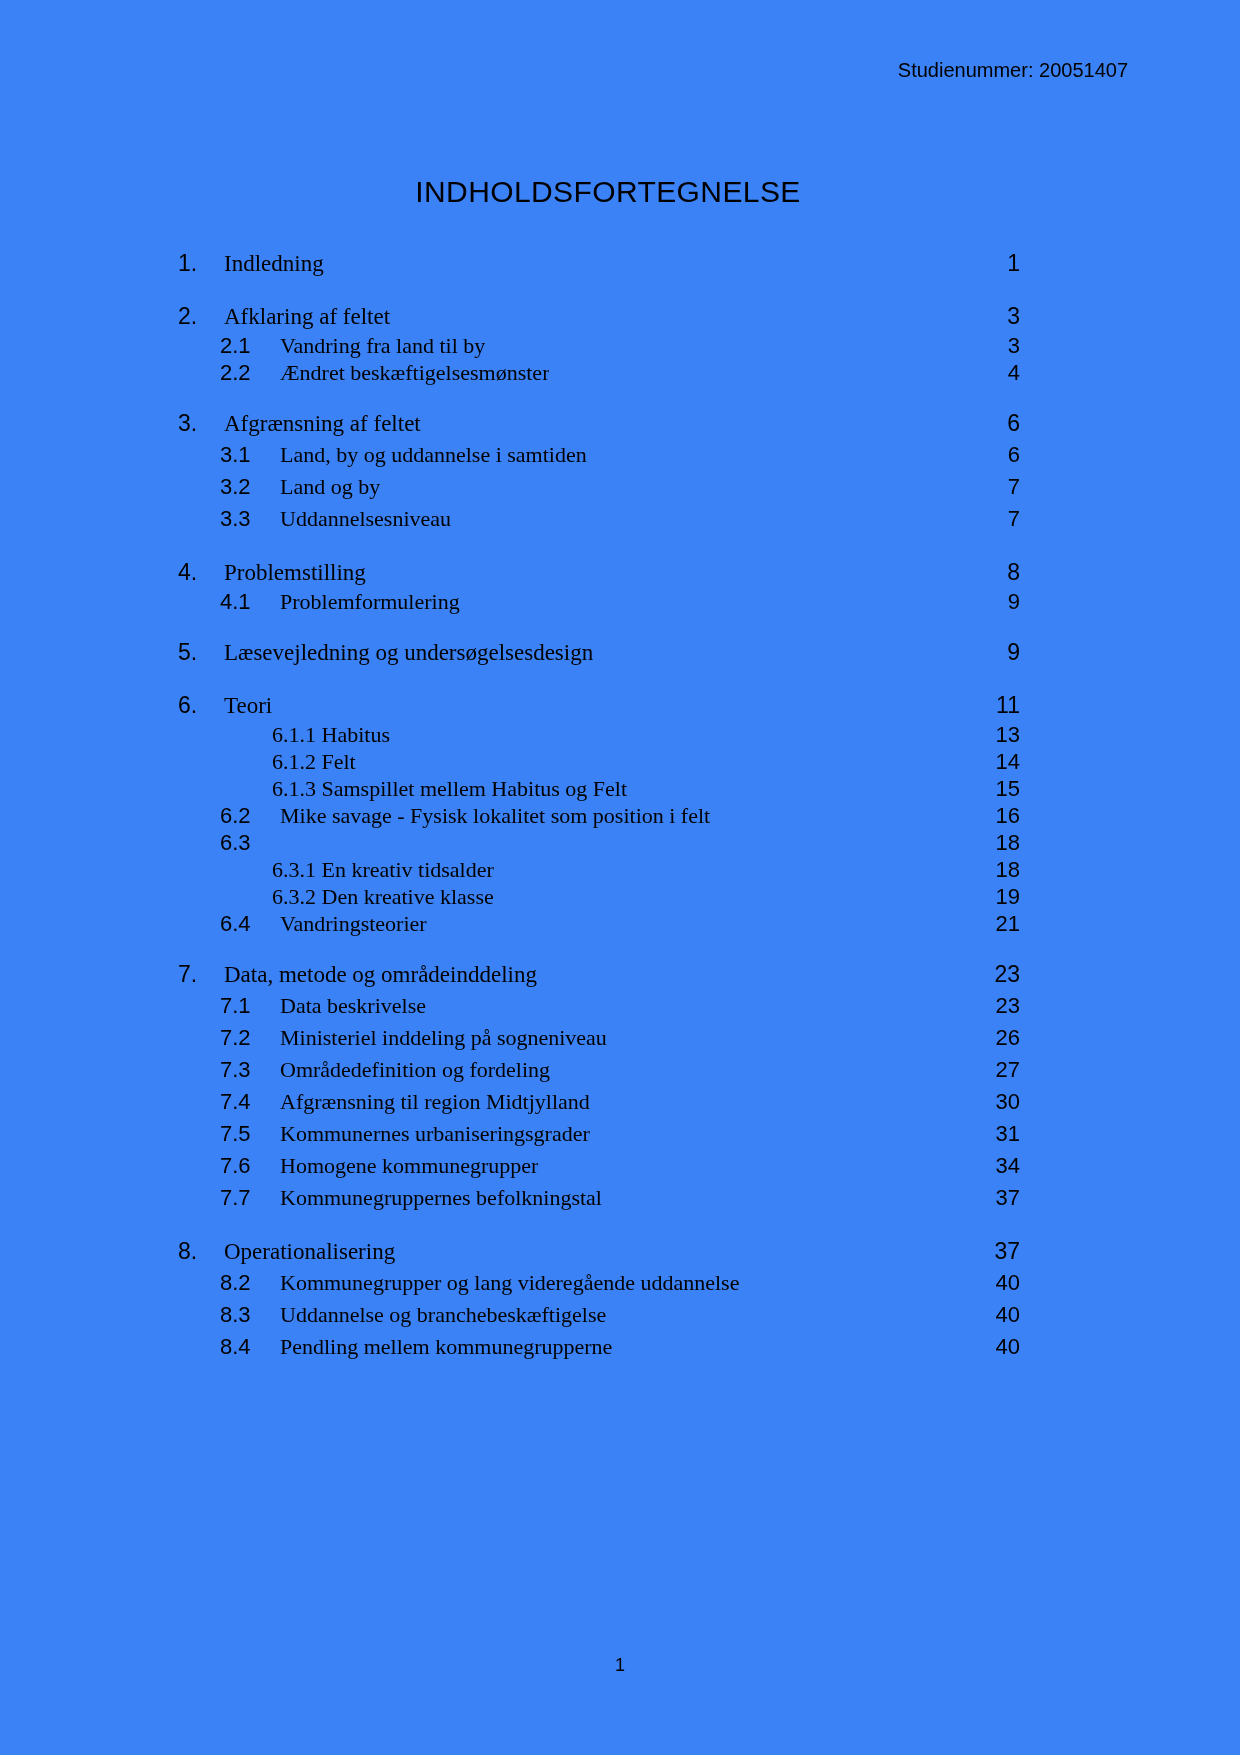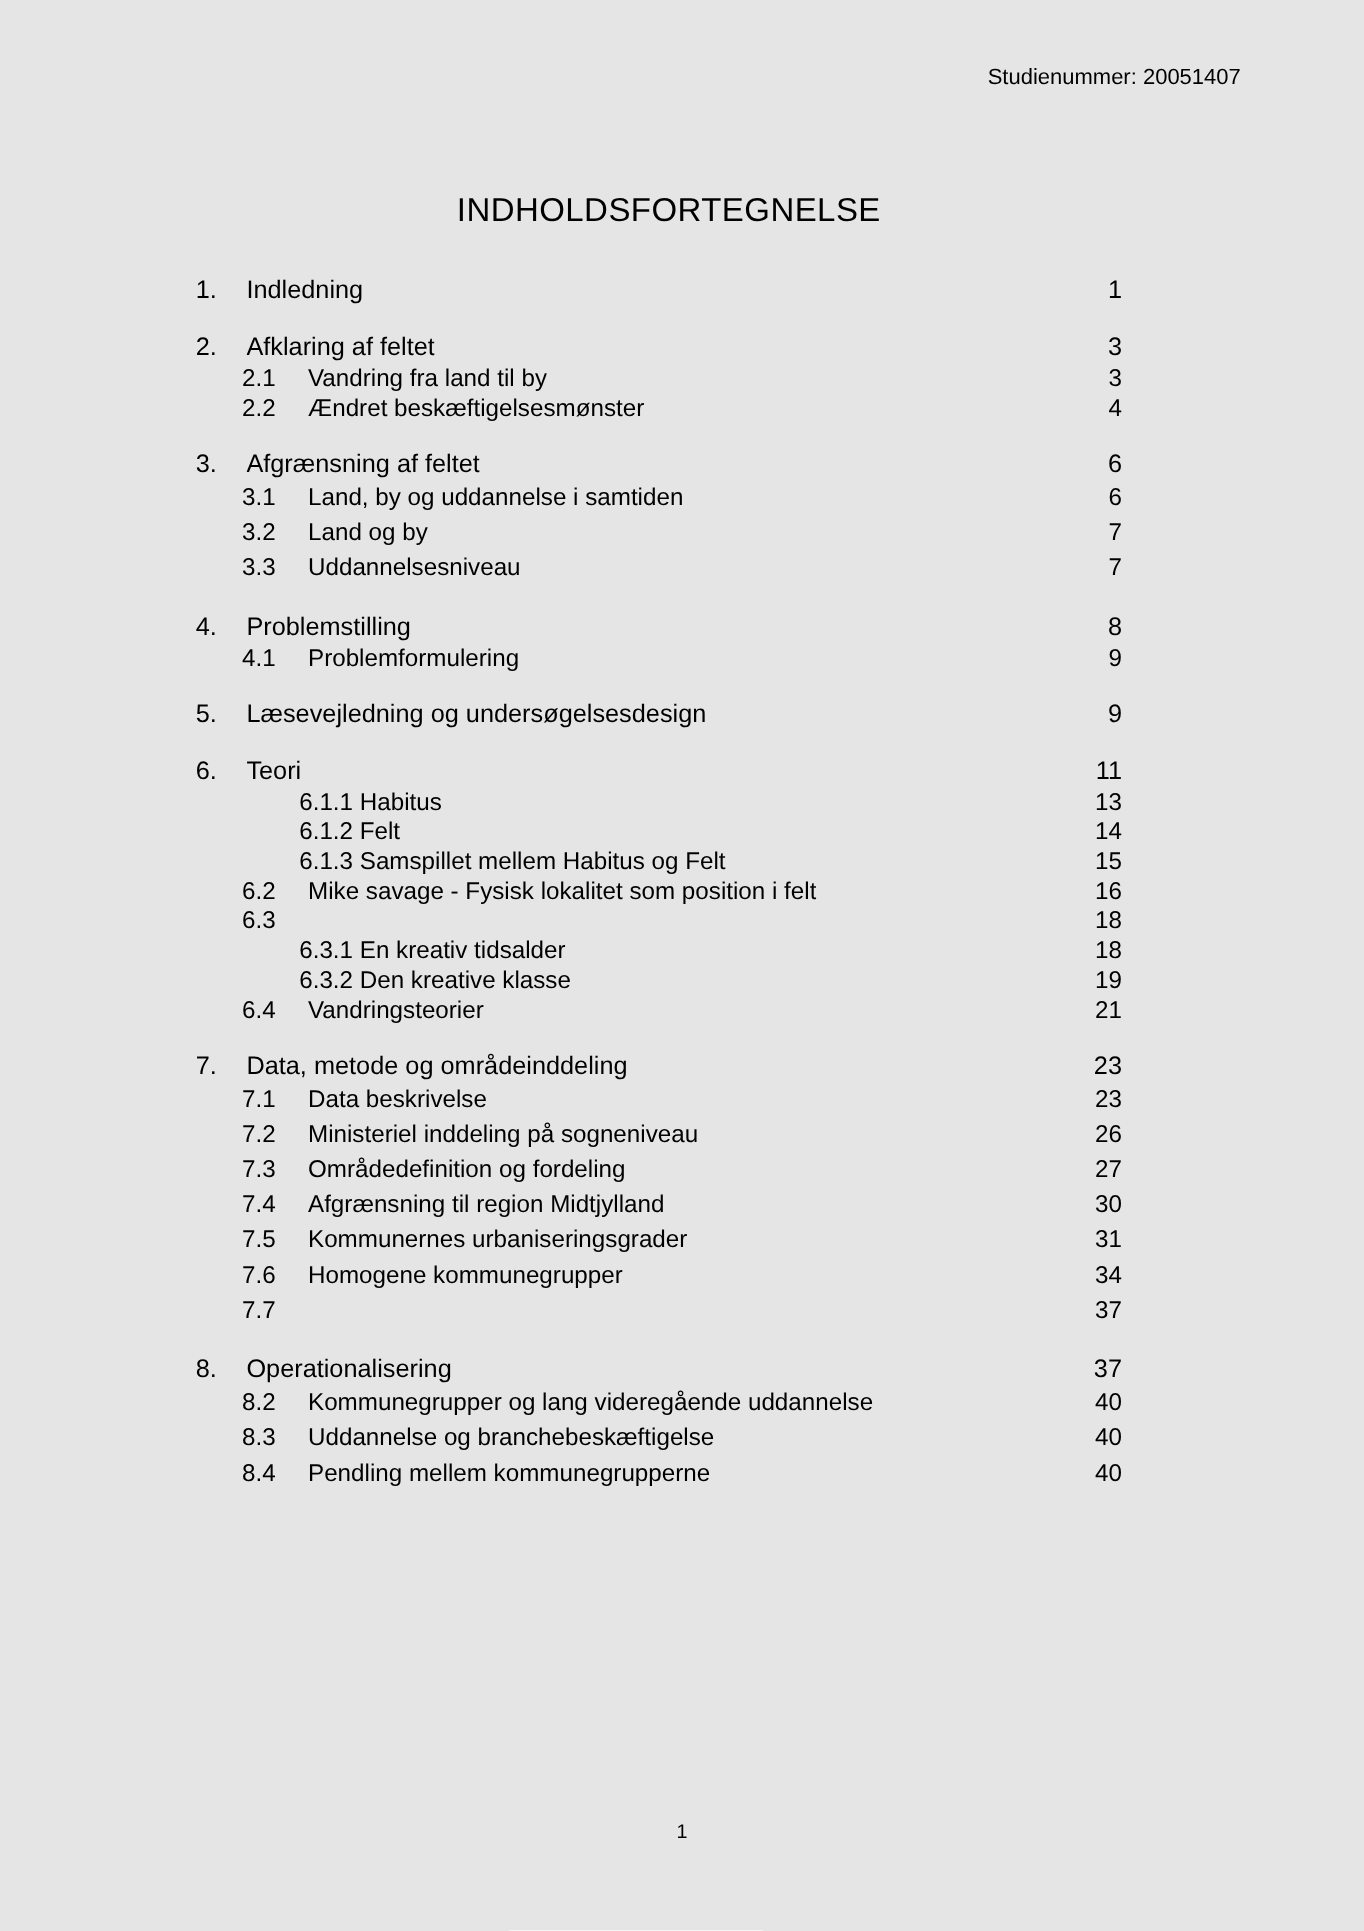--- a/index.html
+++ b/index.html
@@ -17,21 +17,21 @@
     -webkit-font-smoothing: antialiased;
   }
   .page {
     position: absolute;
     left: 0;
     top: 0;
     width: 1240px;
     height: 1755px;
     box-sizing: border-box;
     padding: 0;
-    background: #e5e5e5;
+    background: #3b82f6;
   }
 
   
   .doc-header {
     position: absolute;
     top: 58px;
     right: 112px;
     font-size: 20px;
     line-height: 1.2;
     white-space: nowrap;
@@ -105,20 +105,21 @@
     padding-left: 0;
   }
 
   .num {
     display: inline-block;
   }
   .label {
     flex: 0 1 auto;
     overflow: hidden;
     text-overflow: clip;
+    font-family: Liberation Serif, serif;
   }
   .pageno {
     margin-left: auto;
     padding-left: 24px;
     text-align: right;
     min-width: 34px;
     flex: 0 0 auto;
   }
 
   
@@ -289,20 +290,21 @@
           <span class="label">Kommunernes urbaniseringsgrader</span>
           <span class="pageno">31</span>
         </div>
         <div class="toc-row lvl2 loose">
           <span class="num">7.6</span>
           <span class="label">Homogene kommunegrupper</span>
           <span class="pageno">34</span>
         </div>
         <div class="toc-row lvl2 loose">
           <span class="num">7.7</span>
+          <span class="label">Kommunegruppernes befolkningstal</span>
           <span class="pageno">37</span>
         </div>
       </div>
       <div class="toc-group">
         <div class="toc-row lvl1">
           <span class="num">8.</span>
           <span class="label">Operationalisering</span>
           <span class="pageno">37</span>
         </div>
         <div class="toc-row lvl2 loose">

